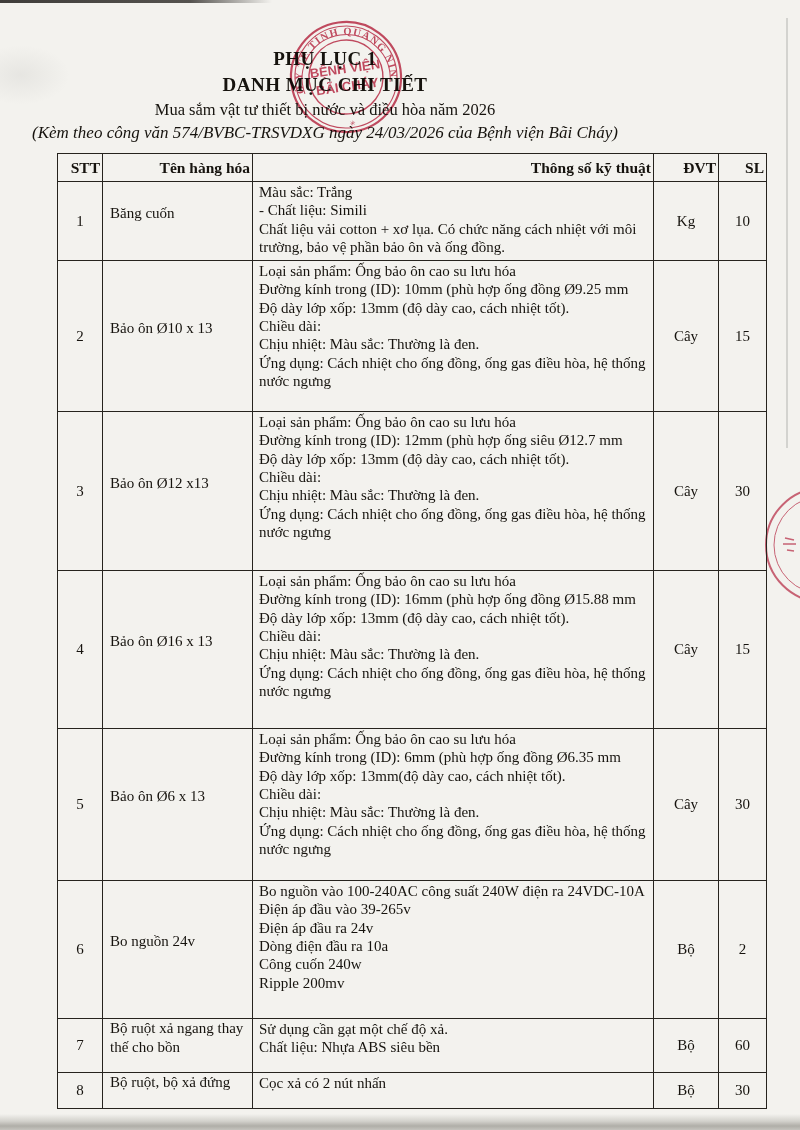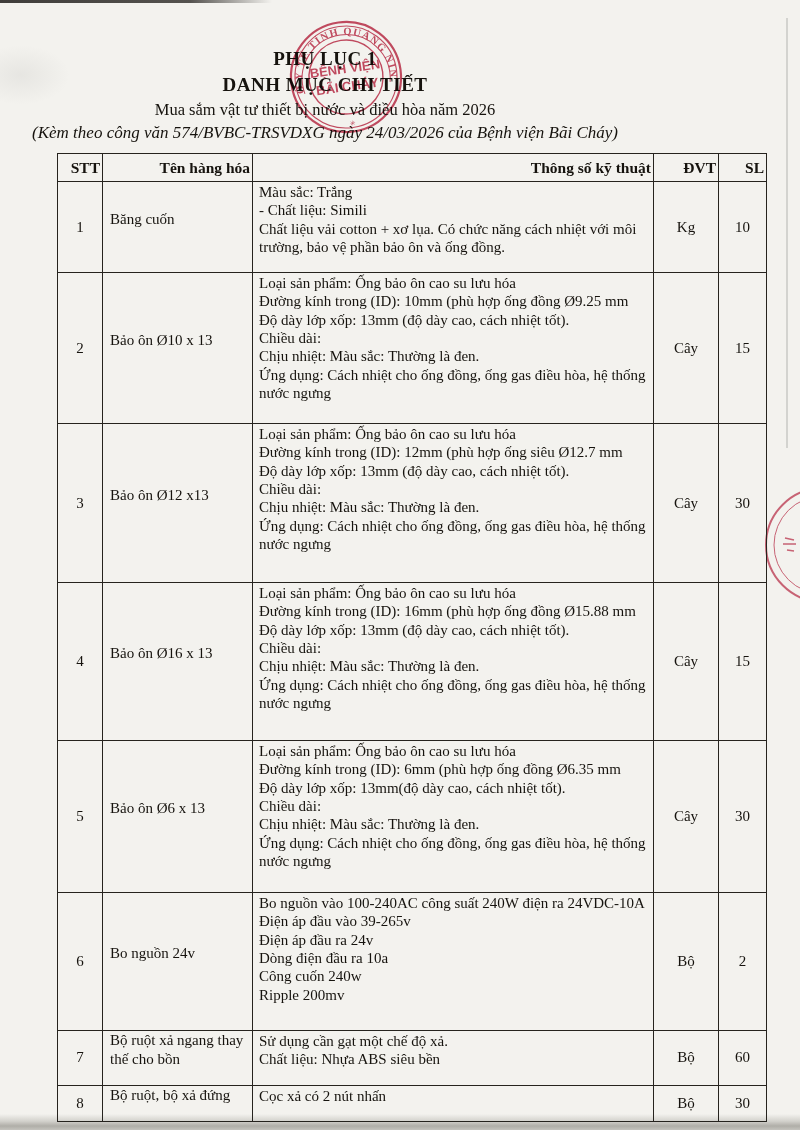--- a/index.html
+++ b/index.html
@@ -30,21 +30,21 @@
 
   table.main-table{
     position:absolute;left:57px;top:153px;width:709px;
     border-collapse:collapse;table-layout:fixed;
     font-size:15px;
   }
   .main-table th,.main-table td{border:1.6px solid #26231e;overflow:hidden;}
   .main-table th{font-size:15.5px;font-weight:bold;text-align:right;vertical-align:middle;padding:2px;}
   td.c-stt,td.c-unit,td.c-qty{text-align:center;vertical-align:middle;}
   td.c-name{vertical-align:middle;padding:0 4px 16px 7px;line-height:18.5px;}
-  td.c-spec{vertical-align:top;padding:1px 4px 16px 6px;line-height:18.3px;}
+  td.c-spec{vertical-align:top;padding:1px 4px 4px 6px;line-height:18.3px;}
   td.c-spec .spec-line{margin:0;}
 </style>
 </head>
 <body>
 
 <div class="scan-top-strip"></div>
 <div class="scan-right-line"></div>
 <div class="scan-smudge"></div>
 <div class="scan-bottom-band"></div>
 

